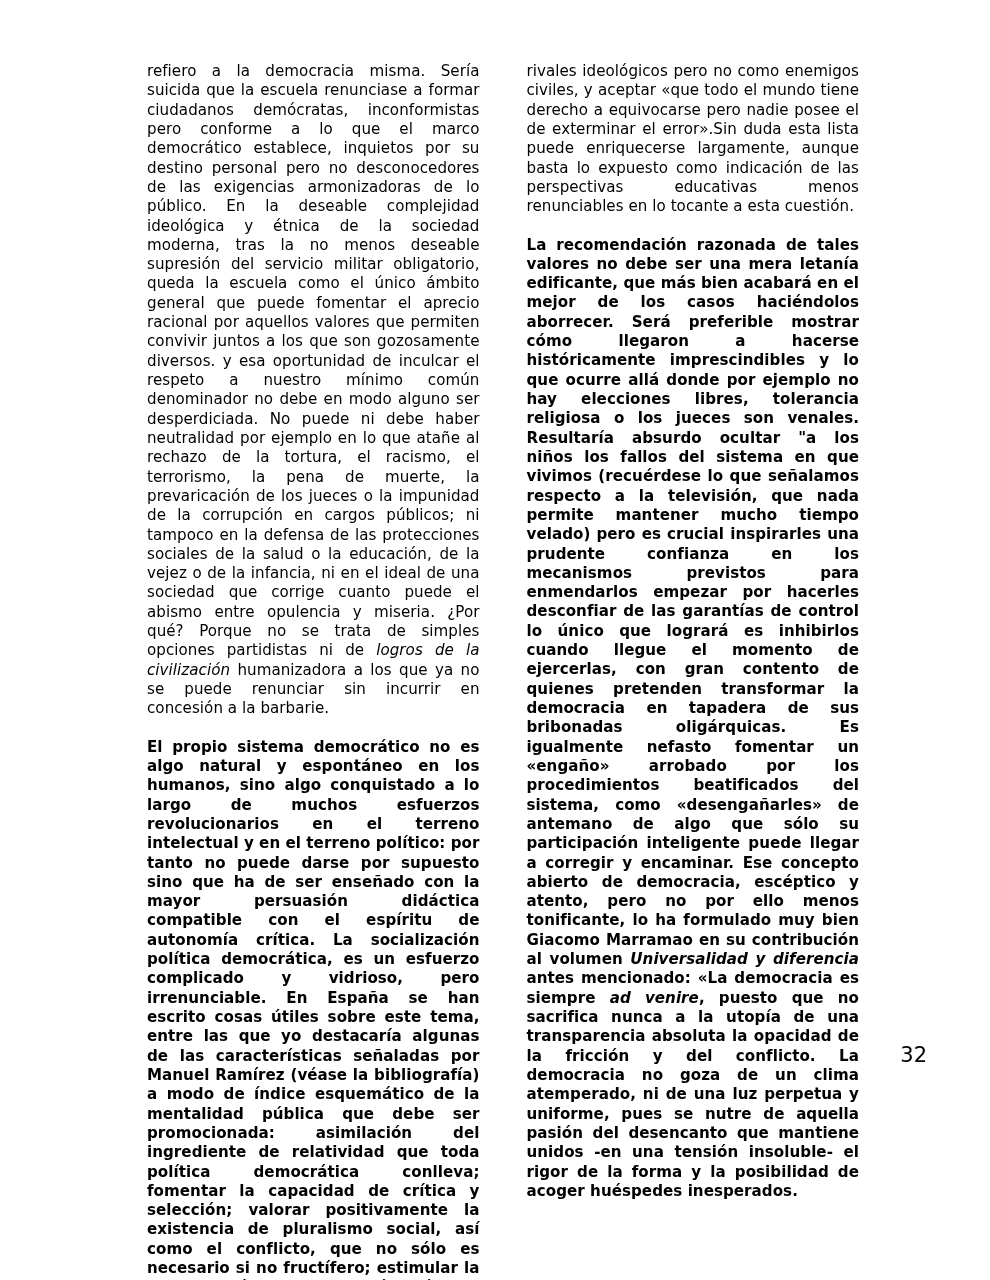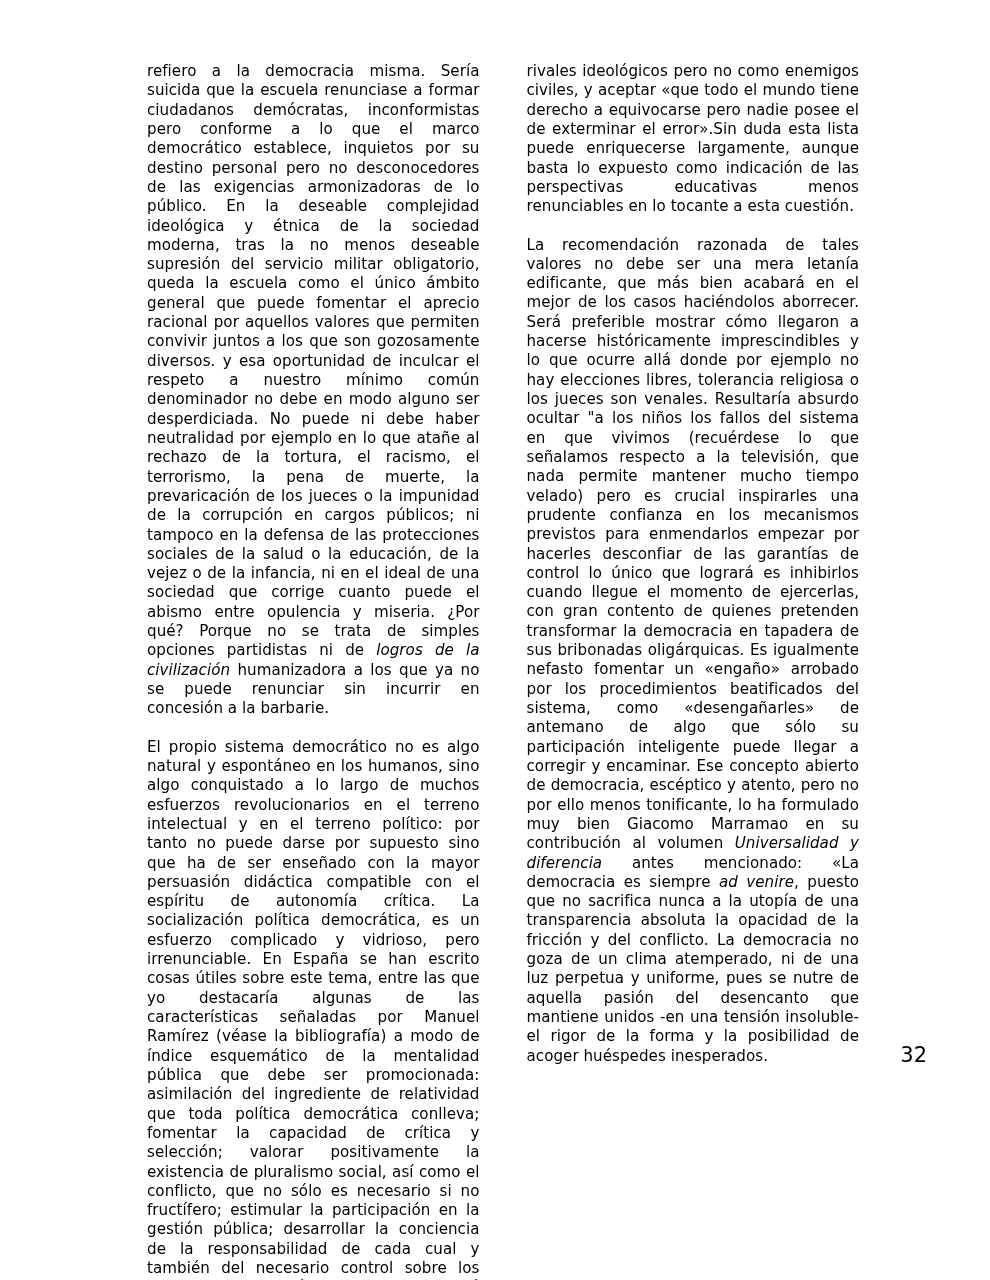--- a/index.html
+++ b/index.html
@@ -40,20 +40,21 @@
     text-justify: inter-word;
     font-size: 15.1px;
     line-height: 19.32px;
     letter-spacing: 0.05px;
     word-spacing: 0px;
     hyphens: none;
     -webkit-hyphens: none;
   }
   p.para:last-child {
     margin-bottom: 0;
+    font-weight: bold;
   }
   
   .italic {
     font-style: italic;
   }
   .page-number {
     position: absolute;
     right: 71px;
     bottom: 44px;
     font-size: 21px;

